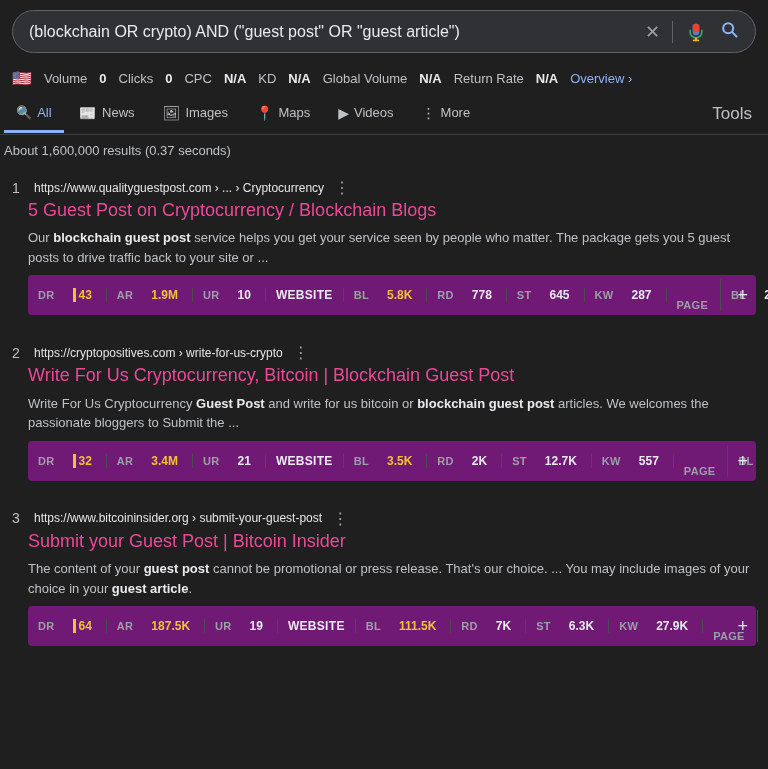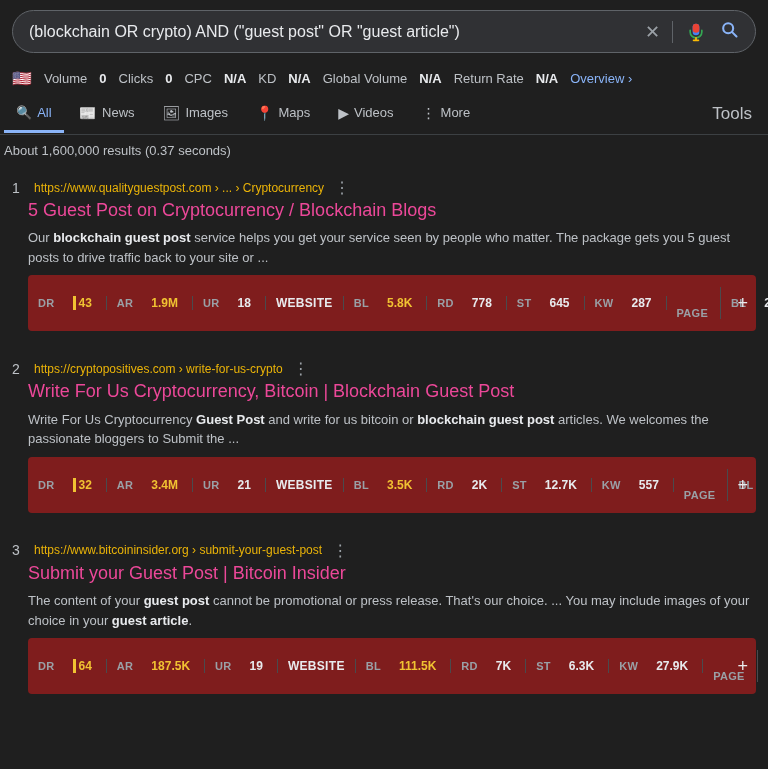--- a/index.html
+++ b/index.html
@@ -120,21 +120,21 @@
       gap: 6px;
       margin-bottom: 2px;
     }
     .result-number {
       color: #bdc1c6;
       font-size: 14px;
       margin-right: 4px;
       min-width: 12px;
     }
     .result-url {
-      color: #eab308;
+      color: #e5e5e5;
       font-size: 12px;
     }
     .result-menu-icon {
       color: #9aa0a6;
       font-size: 16px;
       margin-left: 4px;
       cursor: pointer;
     }
     .result-title {
       color: #ec4899;
@@ -150,23 +150,23 @@
       font-size: 13px;
       color: #bdc1c6;
       line-height: 1.5;
       margin-left: 16px;
       margin-bottom: 8px;
     }
     .result-snippet strong { color: #e8eaed; font-weight: 700; }
 
     
     .metrics-bar {
-      background: #7f1d1d;
+      background: #701a75;
       border-radius: 4px;
-      padding: 12px 10px;
+      padding: 4px 10px;
       margin: 6px 0 0 16px;
       display: flex;
       align-items: center;
       gap: 0;
       font-size: 12px;
       position: relative;
     }
     .metrics-bar .plus-btn {
       position: absolute;
       right: 8px;
@@ -311,21 +311,21 @@
         <span class="dr-bar"></span>
         <span>43</span>
       </span>
     </div>
     <div class="metric-group">
       <span class="metric-label">AR</span>
       <span class="metric-value">1.9M</span>
     </div>
     <div class="metric-group">
       <span class="metric-label">UR</span>
-      <span class="metric-value white">18</span>
+      <span class="metric-value white">10</span>
     </div>
     <div class="metric-group" style="padding-right:10px;">
       <span class="metric-label" style="color:#e8eaed; font-size:12px; text-transform:uppercase;">WEBSITE</span>
     </div>
     <div class="metric-group">
       <span class="metric-label">BL</span>
       <span class="metric-value">5.8K</span>
     </div>
     <div class="metric-group">
       <span class="metric-label">RD</span>

